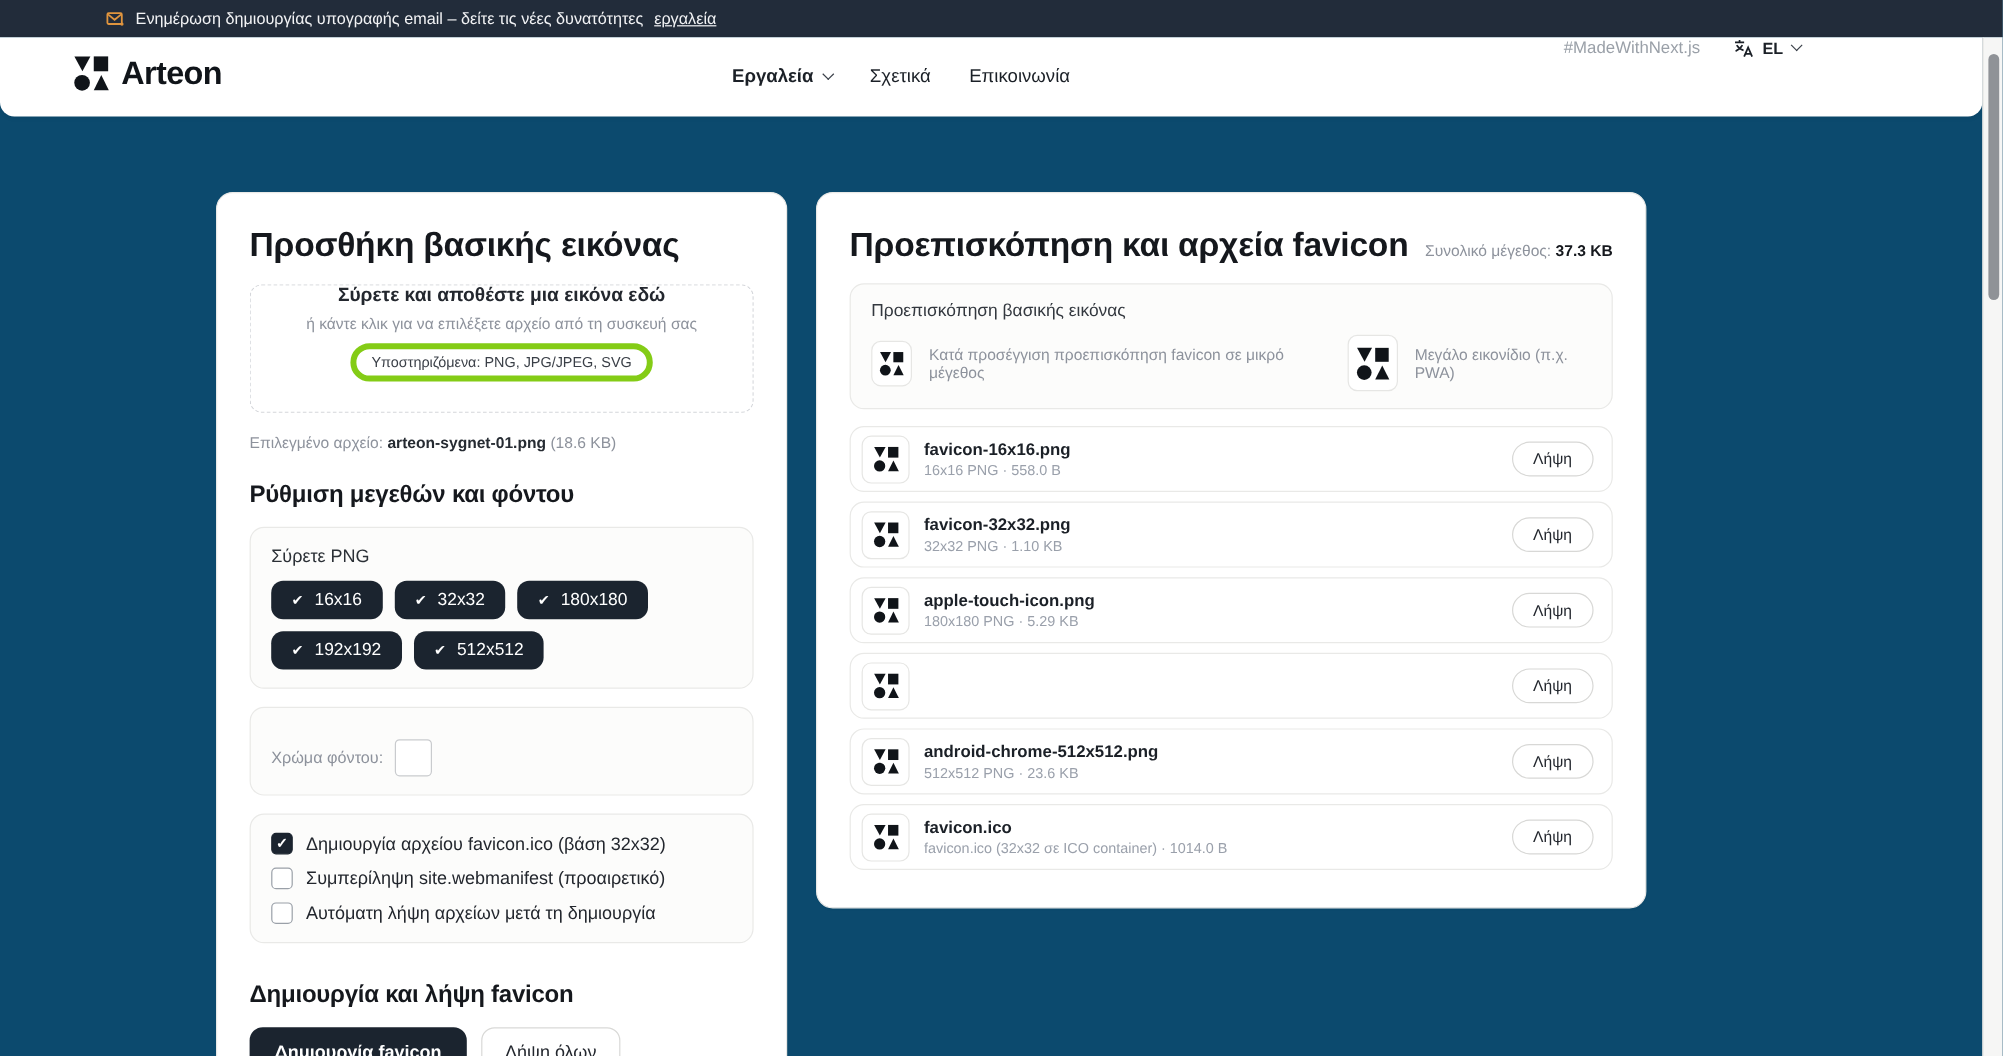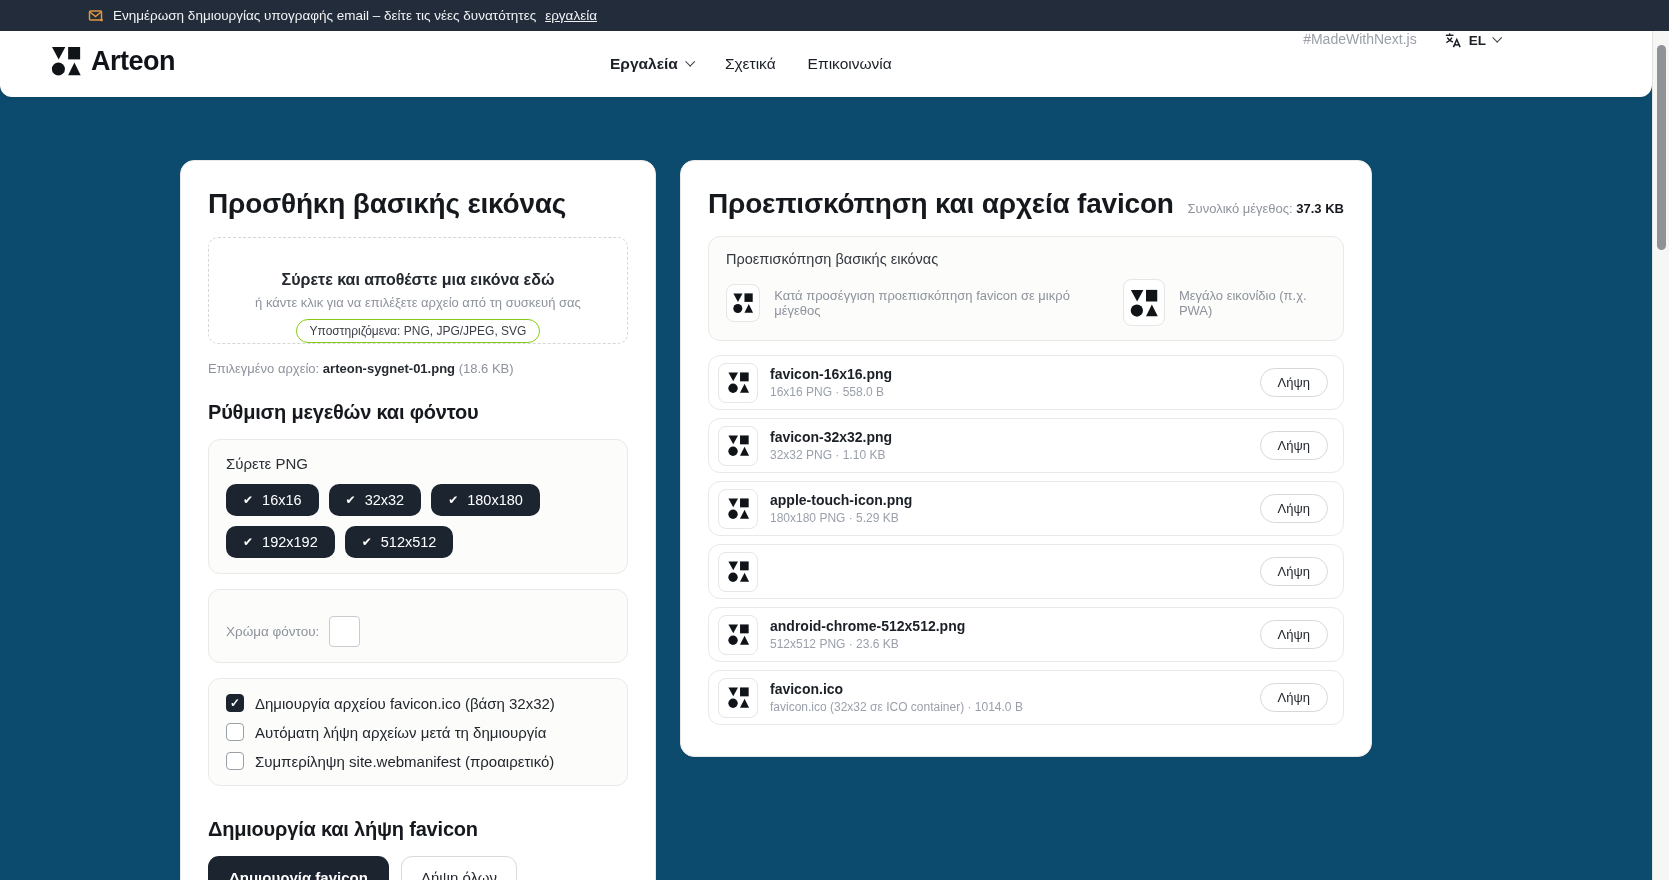--- a/index.html
+++ b/index.html
@@ -13,21 +13,21 @@
     position:absolute; top:0; left:0; width:1669px; height:31px;
     background:#222c3a; display:flex; align-items:center; padding-left:88px; gap:9px;
     color:#f2f3f5; font-size:13.5px;
   }
   .banner a { color:#f2f3f5; text-decoration:underline; cursor:pointer; }
   
   .header {
     position:absolute; top:31px; left:0; width:1652px; height:66px; background:#fff;
     border-radius:0 0 12px 12px; box-shadow:0 1px 4px rgba(0,0,0,.07);
   }
-  .brand { position:absolute; left:50px; top:14px; display:flex; align-items:center; gap:9px; }
+  .brand { position:absolute; left:60px; top:14px; display:flex; align-items:center; gap:9px; }
   .brand svg { width:32px; height:32px; color:#101419; }
   .brand-name { font-size:27px; font-weight:600; letter-spacing:-0.5px; color:#101419; }
   .nav { position:absolute; left:610px; top:0; height:66px; display:flex; align-items:center; gap:32px; }
   .nav-item { font-size:15.5px; color:#1b2027; display:flex; align-items:center; gap:8px; cursor:pointer; }
   .nav-item.active { font-weight:700; }
   .chev {
     width:7px; height:7px; border-right:1.7px solid #3a4049; border-bottom:1.7px solid #3a4049;
     transform:rotate(45deg) translateY(-1px); display:inline-block; margin-top:-4px;
   }
   .hdr-right { position:absolute; right:152px; top:0; height:83px; display:flex; align-items:flex-start; gap:26px; }
@@ -38,26 +38,26 @@
   .scrollbar { position:absolute; right:0; top:31px; width:17px; height:849px; background:#f6f6f5; border-left:1px solid #e3e3e1; }
   .scroll-thumb { position:absolute; left:4px; top:14px; width:9px; height:205px; background:#8f9297; border-radius:6px; }
   
   .card { position:absolute; background:#fff; border:1px solid #e9e9e7; border-radius:14px; box-shadow:0 1px 2px rgba(0,0,0,.03); }
   #left-card  { left:180px; top:160px; width:476px; height:745px; padding:27px; }
   #right-card { left:680px; top:160px; width:692px; height:597px; padding:27px; }
   .h1 { font-size:28px; font-weight:700; color:#15181d; letter-spacing:-0.2px; }
   
   .dropzone {
     margin-top:17px; height:107px; border:1.6px dashed #d4d6da; border-radius:10px;
-    display:flex; flex-direction:column; align-items:center; justify-content:flex-end; gap:6px; cursor:pointer;
+    display:flex; flex-direction:column; align-items:center; justify-content:flex-start; gap:6px; cursor:pointer;
   }
   .dz-line1 { font-size:16px; font-weight:600; color:#23272e; }
   .dz-line2 { font-size:13px; color:#8d929c; }
   .dz-badge {
-    margin-top:3px; font-size:12px; color:#3a3f47; border:1px solid #84cc16; border-radius:999px;
+    margin-top:3px; font-size:12px; color:#3a3f47; border:5px solid #84cc16; border-radius:999px;
     padding:4px 13px; background:#fff;
   }
   .sel-file { margin-top:17px; font-size:13px; color:#8d929c; }
   .sel-file b { color:#262b32; font-weight:700; }
   .h2 { margin-top:25px; font-size:20px; font-weight:700; letter-spacing:-0.2px; }
   .box { margin-top:15px; border:1px solid #e9e9e7; border-radius:12px; background:#fcfcfb; padding:15px 17px; }
   .box-label { font-size:15px; color:#2b3036; }
   .chips { margin-top:12px; display:flex; flex-wrap:wrap; gap:10px; }
   .chip {
     display:inline-flex; align-items:center; gap:9px; background:#1b242f; color:#fff;
@@ -224,25 +224,25 @@
       </div>
     </div>
 
     <div class="box opt-col">
       <div class="cb-row">
         <span class="cb checked">✓</span>
         <span class="cb-label">Δημιουργία αρχείου favicon.ico (βάση 32x32)</span>
       </div>
       <div class="cb-row">
         <span class="cb"></span>
-        <span class="cb-label">Αυτόματη λήψη αρχείων μετά τη δημιουργία</span>
+        <span class="cb-label">Συμπερίληψη site.webmanifest (προαιρετικό)</span>
       </div>
       <div class="cb-row">
         <span class="cb"></span>
-        <span class="cb-label">Συμπερίληψη site.webmanifest (προαιρετικό)</span>
+        <span class="cb-label">Αυτόματη λήψη αρχείων μετά τη δημιουργία</span>
       </div>
     </div>
 
     <div class="h3">Δημιουργία και λήψη favicon</div>
     <div class="btn-row">
       <button class="btn-dark">Δημιουργία favicon</button>
       <button class="btn-light">Λήψη όλων</button>
     </div>
   </div>
 

